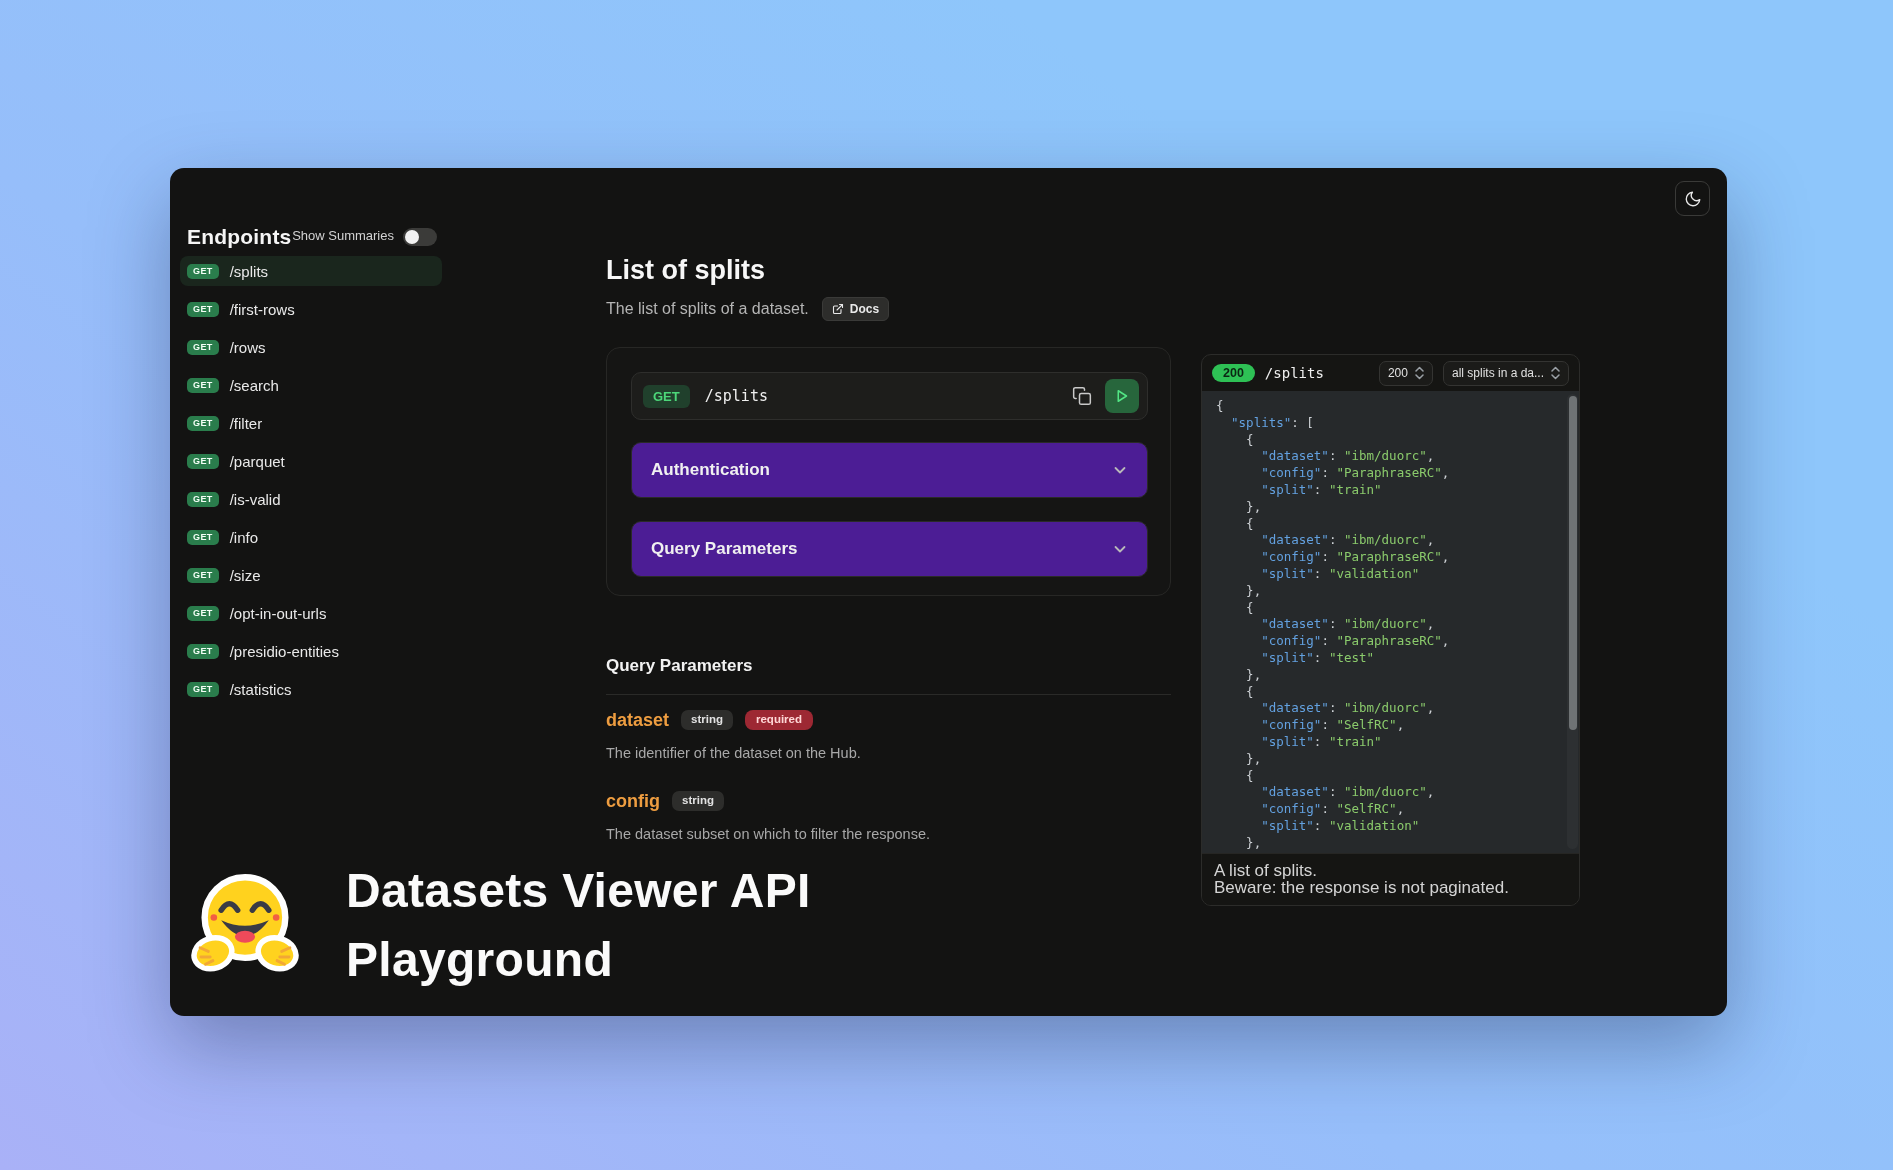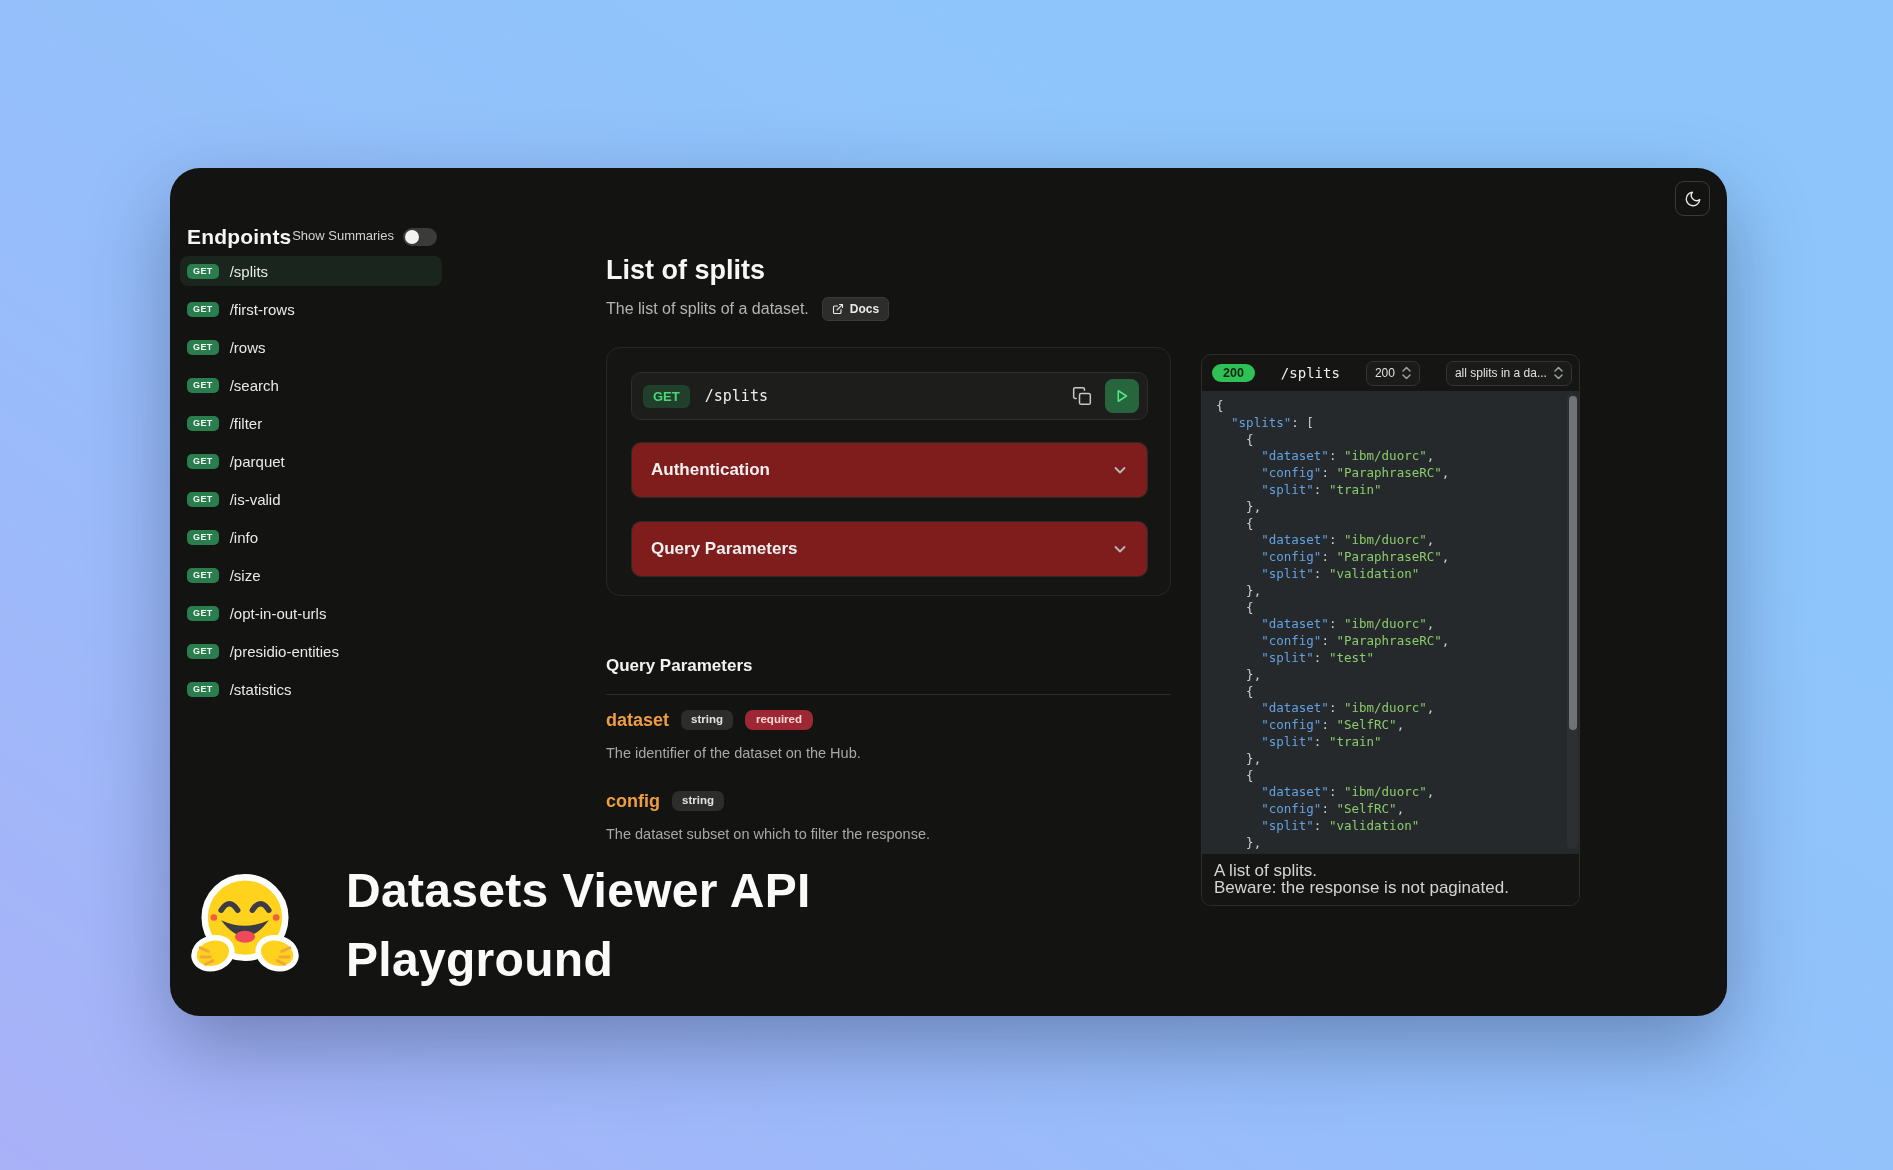--- a/index.html
+++ b/index.html
@@ -4,21 +4,21 @@
 <style>
   * { margin:0; padding:0; box-sizing:border-box; }
   html,body { width:1893px; height:1170px; overflow:hidden; }
   body {
     font-family:"Liberation Sans", sans-serif;
     background:linear-gradient(215deg,#8ec6fb 25%,#96befa 60%,#a9b1f7 100%);
     position:relative;
   }
   .card {
     position:absolute; left:170px; top:168px; width:1557px; height:848px;
-    background:#131312; border-radius:30px;
+    background:#131312; border-radius:14px;
     box-shadow:0 30px 80px rgba(20,30,70,.35);
   }
   .abs { position:absolute; }
 
   
   .theme-btn { left:1505px; top:13px; width:35px; height:35px; border:1px solid #3a3a38;
     border-radius:9px; background:transparent; display:flex; align-items:center; justify-content:center; cursor:pointer; }
 
   
   .sidebar-header { left:17px; top:56px; width:250px; height:26px; display:flex; align-items:center; justify-content:space-between; }
@@ -47,42 +47,42 @@
     border:1px solid #272725; border-radius:14px; }
   .request-bar { left:24px; top:24px; width:517px; height:48px; background:#1d1d1b; border:1px solid #2e2e2c;
     border-radius:10px; display:flex; align-items:center; padding:0 8px 0 11px; }
   .method-badge { background:#20402c; color:#4cd679; font-size:13px; font-weight:700; padding:5px 10px;
     border-radius:6px; line-height:1; }
   .request-path { margin-left:15px; font-family:"DejaVu Sans Mono", monospace; font-size:15px; color:#efefef; }
   .copy-btn { margin-left:auto; width:28px; height:28px; background:transparent; border:none; display:flex;
     align-items:center; justify-content:center; cursor:pointer; }
   .run-btn { margin-left:9px; width:34px; height:34px; background:#27663c; border:none; border-radius:8px;
     display:flex; align-items:center; justify-content:center; cursor:pointer; }
-  .accordion { left:24px; width:517px; height:56px; background:#7f1d1d; border:1px solid #2a2a28; border-radius:10px;
+  .accordion { left:24px; width:517px; height:56px; background:#4c1d95; border:1px solid #2a2a28; border-radius:10px;
     display:flex; align-items:center; justify-content:space-between; padding:0 19px; cursor:pointer; }
   .accordion.auth { top:94px; } .accordion.qp { top:173px; }
   .accordion-label { font-size:17px; font-weight:700; color:#f0f0f0; }
 
   .qp-block { top:487px; left:0; width:565px; }
   .qp-heading { font-size:17px; font-weight:700; color:#f2f2f2; line-height:22px; }
   .divider { margin-top:17px; height:1px; background:#2a2a28; }
   .param-row { margin-top:14px; }
   .param-row + .param-row { margin-top:27px; }
   .param-head { display:flex; align-items:center; gap:12px; height:22px; }
   .param-name { font-size:18px; font-weight:700; color:#ee9d40; }
   .type-badge { background:#2d2d2b; color:#e2e2e2; font-size:11.5px; font-weight:700; padding:4px 10px;
     border-radius:7px; line-height:1; }
   .required-badge { background:#9d2833; color:#ffd7d7; font-size:11.5px; font-weight:700; padding:4px 11px;
     border-radius:8px; line-height:1; }
   .param-desc { margin-top:12px; font-size:14.5px; color:#a8a8a8; line-height:20px; }
 
   
   .response-panel { left:1031px; top:186px; width:379px; height:552px; border:1px solid #2c2c2a;
     border-radius:10px; background:#151513; overflow:hidden; }
-  .resp-header { height:36px; display:flex; align-items:center; padding:0 10px; gap:26px; }
+  .resp-header { height:36px; display:flex; align-items:center; padding:0 10px; gap:10px; }
   .status-badge { background:#2ec155; color:#0b2613; font-size:12.5px; font-weight:700; padding:3px 11px;
     border-radius:10px; line-height:1; }
   .resp-path { font-family:"DejaVu Sans Mono", monospace; font-size:14px; color:#f0f0f0; }
   .select-chip { height:25px; border:1px solid #343432; border-radius:7px; background:#1b1b19; display:flex;
     align-items:center; gap:7px; padding:0 8px; font-size:12px; color:#e0e0e0; cursor:pointer; white-space:nowrap; }
   .select-chip.first { margin-left:auto; }
   .code-area { position:absolute; left:0; top:36px; width:377px; height:462px; background:#26292b; overflow:hidden; }
   .code-area pre { margin:0; padding:7px 0 0 14px; font-family:"DejaVu Sans Mono", monospace;
     font-size:12.5px; line-height:16.8px; color:#ced2d6; }
   .key { color:#63a1e0; } .str { color:#8bcb6c; } .pn { color:#ced2d6; }

